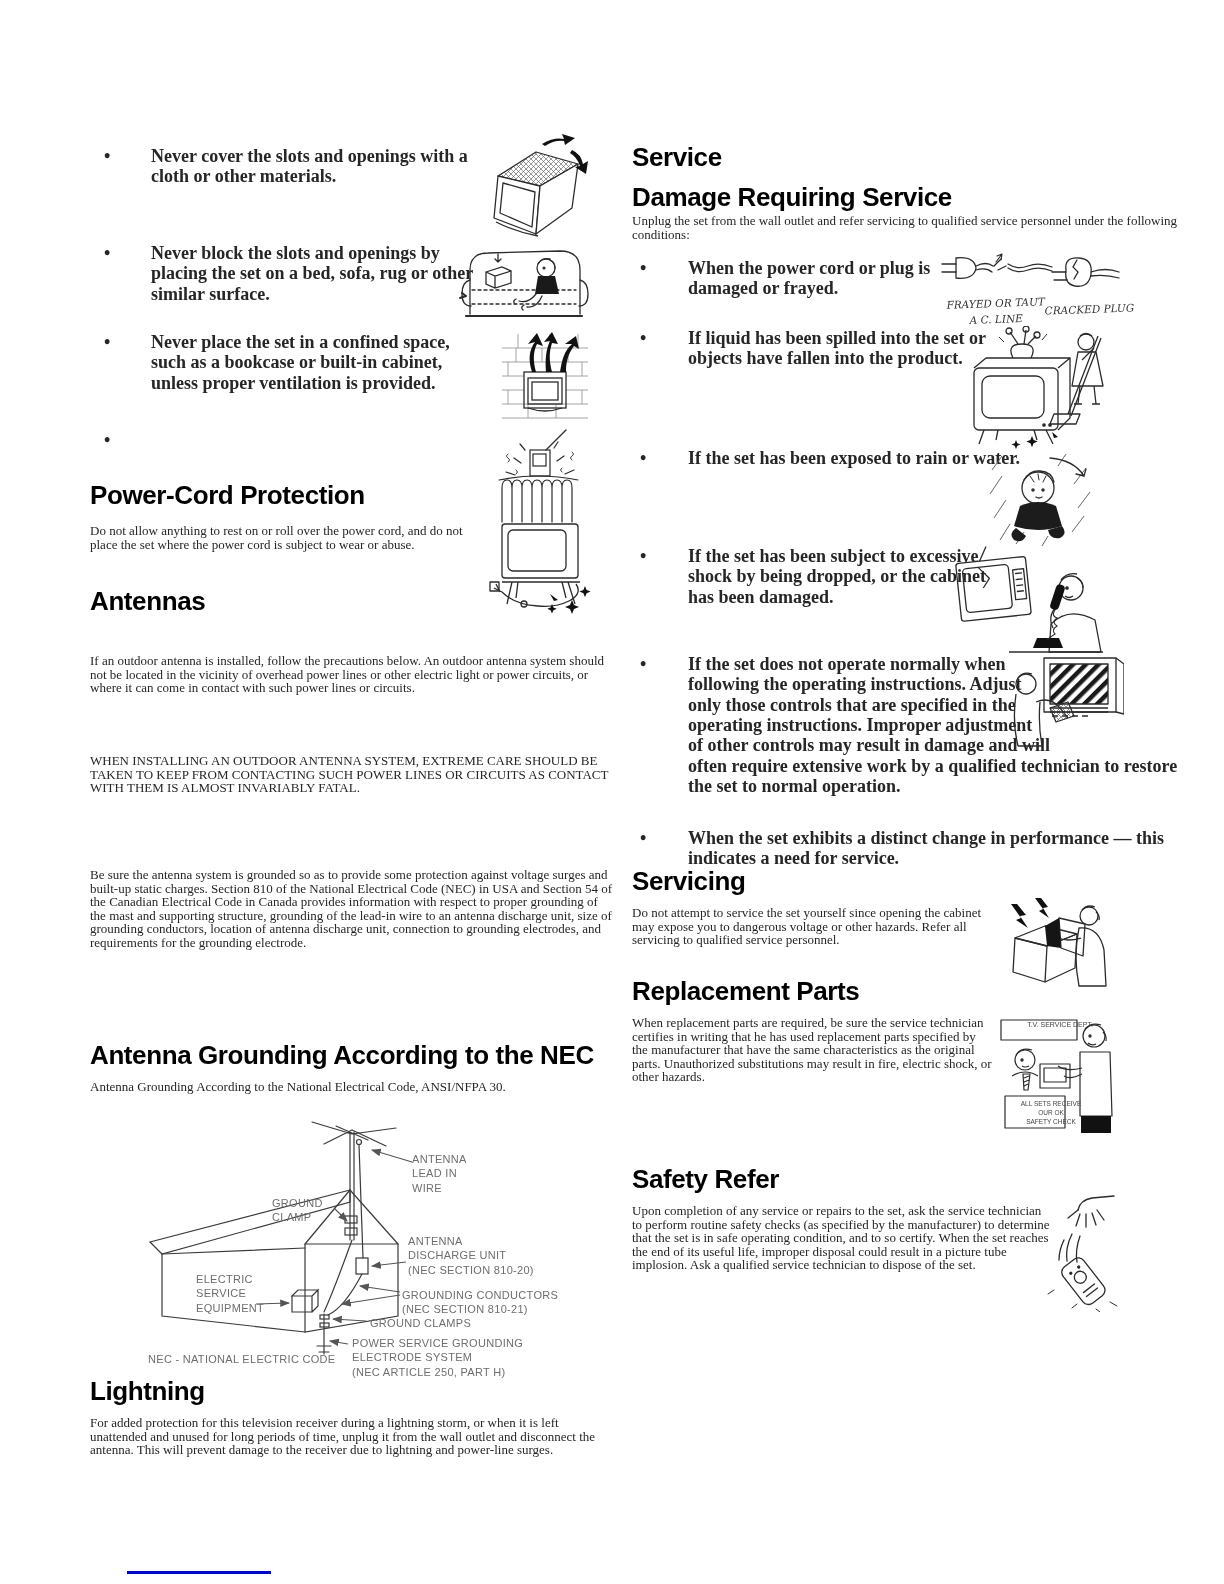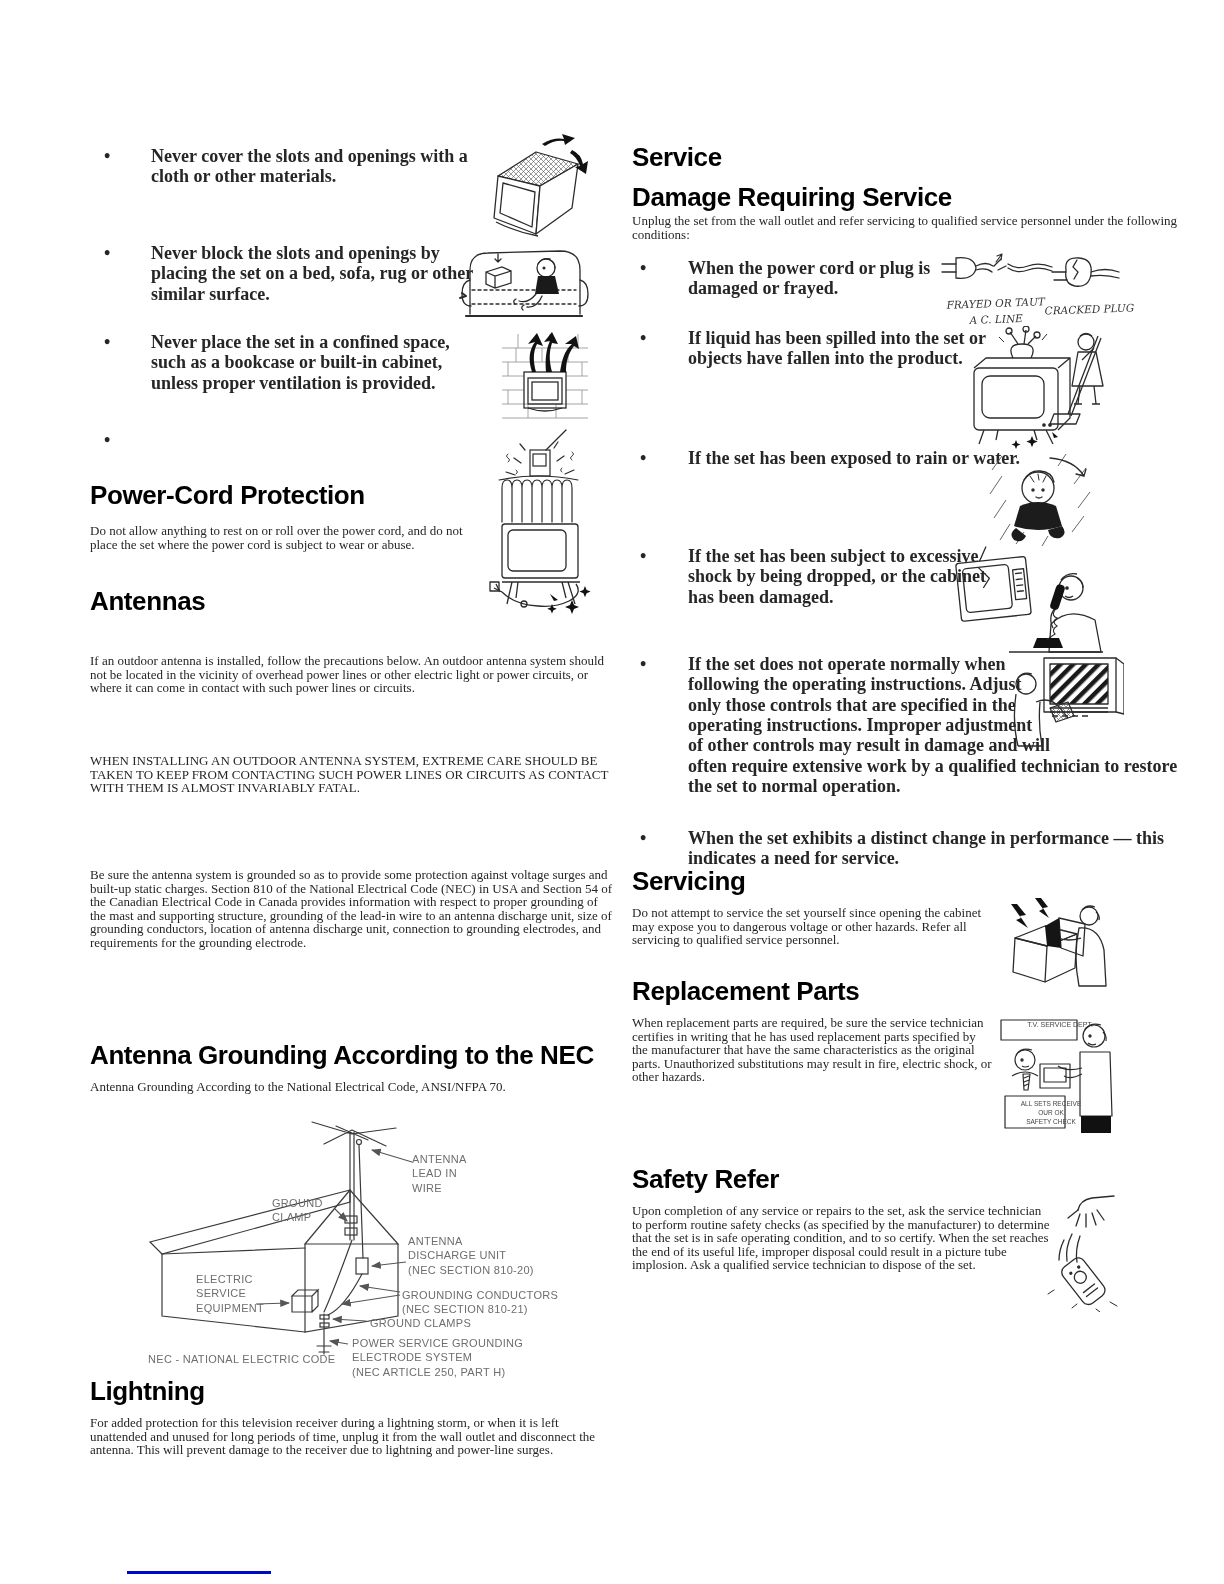--- a/index.html
+++ b/index.html
@@ -64,21 +64,21 @@
   <div class="abs h" style="left:90px;top:482px">Power-Cord Protection</div>
   <div class="abs body" style="left:90px;top:524px;width:390px">Do not allow anything to rest on or roll over the power cord, and do not place the set where the power cord is subject to wear or abuse.</div>
 
   <div class="abs h" style="left:90px;top:588px">Antennas</div>
 
   <div class="abs body" style="left:90px;top:754px;width:522px">WHEN INSTALLING AN OUTDOOR ANTENNA SYSTEM, EXTREME CARE SHOULD BE TAKEN TO KEEP FROM CONTACTING SUCH POWER LINES OR CIRCUITS AS CONTACT WITH THEM IS ALMOST INVARIABLY FATAL.</div>
   <div class="abs body" style="left:90px;top:654px;width:522px">If an outdoor antenna is installed, follow the precautions below. An outdoor antenna system should not be located in the vicinity of overhead power lines or other electric light or power circuits, or where it can come in contact with such power lines or circuits.</div>
   <div class="abs body" style="left:90px;top:868px;width:524px">Be sure the antenna system is grounded so as to provide some protection against voltage surges and built-up static charges. Section 810 of the National Electrical Code (NEC) in USA and Section 54 of the Canadian Electrical Code in Canada provides information with respect to proper grounding of the mast and supporting structure, grounding of the lead-in wire to an antenna discharge unit, size of grounding conductors, location of antenna discharge unit, connection to grounding electrodes, and requirements for the grounding electrode.</div>
 
   <div class="abs h" style="left:90px;top:1042px">Antenna Grounding According to the NEC</div>
-  <div class="abs body" style="left:90px;top:1080px;width:520px">Antenna Grounding According to the National Electrical Code, ANSI/NFPA 70.</div>
+  <div class="abs body" style="left:90px;top:1080px;width:520px">Antenna Grounding According to the National Electrical Code, ANSI/NFPA 30.</div>
 
   <svg class="abs" style="left:100px;top:1118px" width="420" height="252" viewBox="0 0 420 252">
     <g fill="none" stroke="#3a3a3a" stroke-width="1.2" stroke-linecap="round">
 
       <path d="M252 16 L212 4 M252 16 L296 10 M252 12 L224 26 M252 12 L286 28 M236 8 L268 22"></path>
       <circle cx="259" cy="24" r="2.5"></circle>
 
       <path d="M250 14 V122 M254 14 V122"></path>
 
       <path d="M259 27 L263 140"></path>

